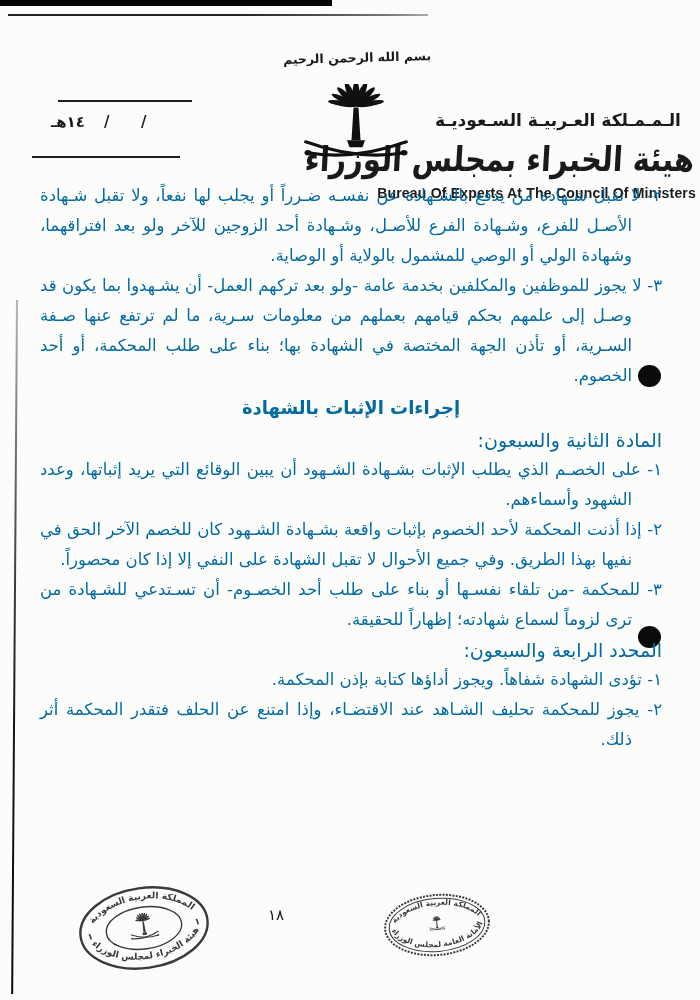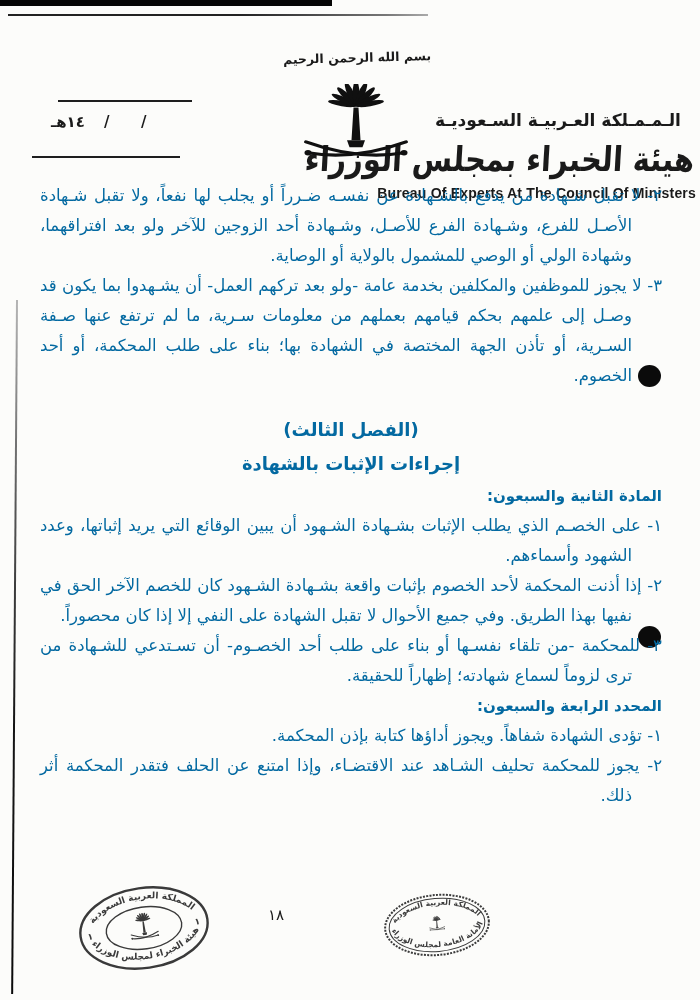--- a/index.html
+++ b/index.html
@@ -37,21 +37,21 @@
   .date-year{position:absolute;left:51px;top:113px;font-size:15px;font-weight:bold;direction:rtl;}
   
   .content{position:absolute;top:181px;right:38px;left:40px;direction:rtl;
     font-size:16.5px;line-height:30px;text-align:justify;color:#0369a1;}
   .content p{margin:0;}
   .hang{padding-right:30px;text-indent:-30px;}
   .para-indent{text-indent:26px;}
   .chapter-title{text-align:center;font-size:18px;font-weight:bold;line-height:34px;
     margin:0;text-indent:0;}
   .chapter-title.first{margin-top:22px;}
-  .art-heading{font-size:15px;font-weight:bold;line-height:30px;margin:0;}
+  .art-heading{font-size:19px;font-weight:normal;line-height:30px;margin:0;}
   
   .page-number{position:absolute;left:250px;top:906px;width:34px;text-align:right;
     font-size:15px;font-weight:normal;}
   .stamp{position:absolute;color:#3a3a3a;}
   .stamp-left{left:74px;top:882px;transform:rotate(-8deg);}
   .stamp-right{left:380px;top:890px;transform:rotate(-5deg);}
   svg text{font-family:"DejaVu Sans",sans-serif;}
 </style>
 </head>
 <body>
@@ -110,21 +110,20 @@
     <div class="date-slash slash-2">/</div>
     <div class="date-year">١٤هـ</div>
 
     <div class="f-line line-att"></div>
   </div>
 
   <div class="content">
     <p class="hang"><span>٢-</span> <span>لا تقبل شـهادة من يدفع بالشـهادة عن نفسـه ضـرراً أو يجلب لها نفعاً، ولا تقبل شـهادة الأصـل للفرع، وشـهادة الفرع للأصـل، وشـهادة أحد الزوجين للآخر ولو بعد افتراقهما، وشهادة الولي أو الوصي للمشمول بالولاية أو الوصاية.</span></p>
     <p class="hang"><span>٣-</span> <span>لا يجوز للموظفين والمكلفين بخدمة عامة -ولو بعد تركهم العمل- أن يشـهدوا بما يكون قد وصـل إلى علمهم بحكم قيامهم بعملهم من معلومات سـرية، ما لم ترتفع عنها صـفة السـرية، أو تأذن الجهة المختصة في الشهادة بها؛ بناء على طلب المحكمة، أو أحد الخصوم.</span></p>
 
-    <p class="chapter-title first">(الفصل الثالث)</p>
     <p class="chapter-title">إجراءات الإثبات بالشهادة</p>
 
     <p class="art-heading">المادة الثانية والسبعون:</p>
     <p class="hang"><span>١-</span> <span>على الخصـم الذي يطلب الإثبات بشـهادة الشـهود أن يبين الوقائع التي يريد إثباتها، وعدد الشهود وأسماءهم.</span></p>
     <p class="hang"><span>٢-</span> <span>إذا أذنت المحكمة لأحد الخصوم بإثبات واقعة بشـهادة الشـهود كان للخصم الآخر الحق في نفيها بهذا الطريق. وفي جميع الأحوال لا تقبل الشهادة على النفي إلا إذا كان محصوراً.</span></p>
     <p class="hang"><span>٣-</span> <span>للمحكمة -من تلقاء نفسـها أو بناء على طلب أحد الخصـوم- أن تسـتدعي للشـهادة من ترى لزوماً لسماع شهادته؛ إظهاراً للحقيقة.</span></p>
 
 
     <p class="art-heading">المحدد الرابعة والسبعون:</p>
     <p class="hang"><span>١-</span> <span>تؤدى الشهادة شفاهاً. ويجوز أداؤها كتابة بإذن المحكمة.</span></p>

